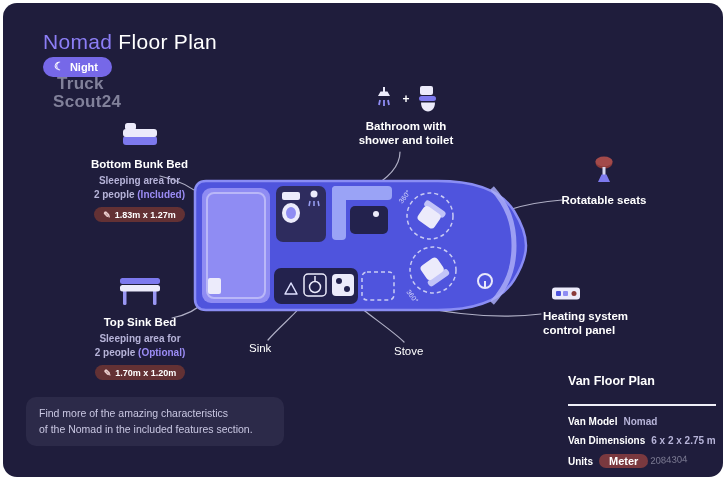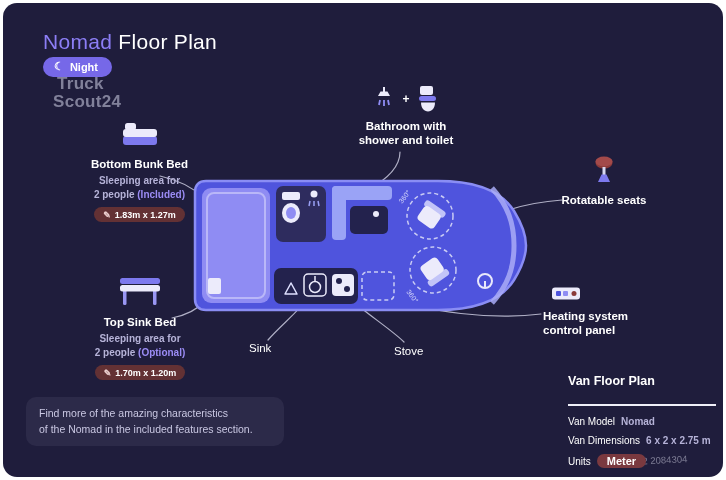--- a/index.html
+++ b/index.html
@@ -47,21 +47,21 @@
   .co-sink { left:249px; top:342px; }
   .co-stove { left:394px; top:345px; }
 
   .note { position:absolute; left:26px; top:397px; width:258px; background:#2c2a49; border-radius:10px;
           padding:8px 13px; font-size:10.5px; color:#c9c7e2; line-height:1.55; }
 
   .spec { position:absolute; left:568px; top:374px; width:148px; }
   .spec-title { font-size:12.5px; font-weight:700; color:#fff; padding-bottom:16px;
                 border-bottom:2px solid #efeff8; margin-bottom:10px; }
   .spec-row { margin-bottom:8px; font-size:10px; display:flex; align-items:center; gap:6px; }
-  .spec-label { color:#ffffff; font-weight:400; }
+  .spec-label { color:#ffffff; font-weight:700; }
   .spec-value { color:#b6b3d8; font-weight:600; }
   .badge-val { background:#7a393f; color:#fff; border-radius:8px; padding:1px 10px; font-weight:700; font-size:11px; }
 </style>
 </head>
 <body>
 
 <div class="canvas">
   <div class="panel"></div>
 
   <svg class="leader-svg" viewBox="0 0 726 480">

